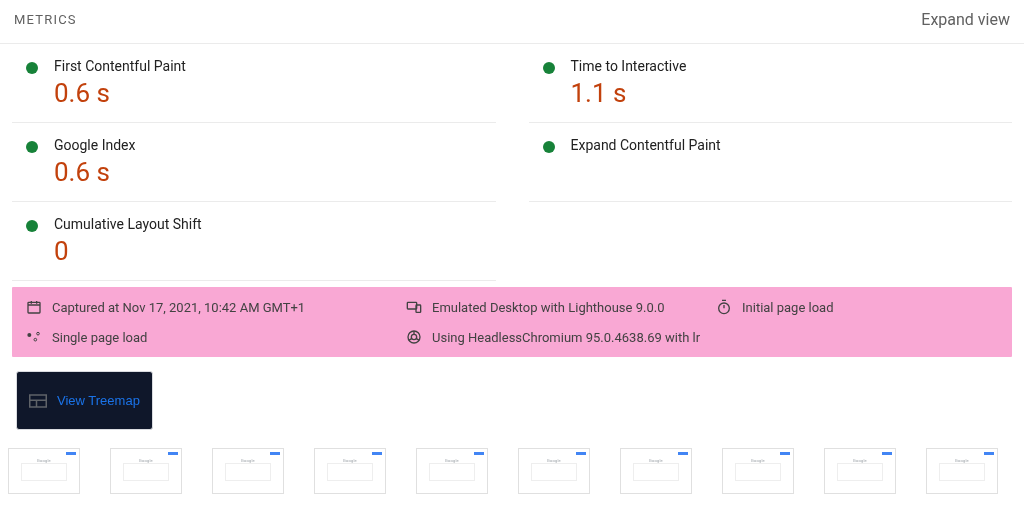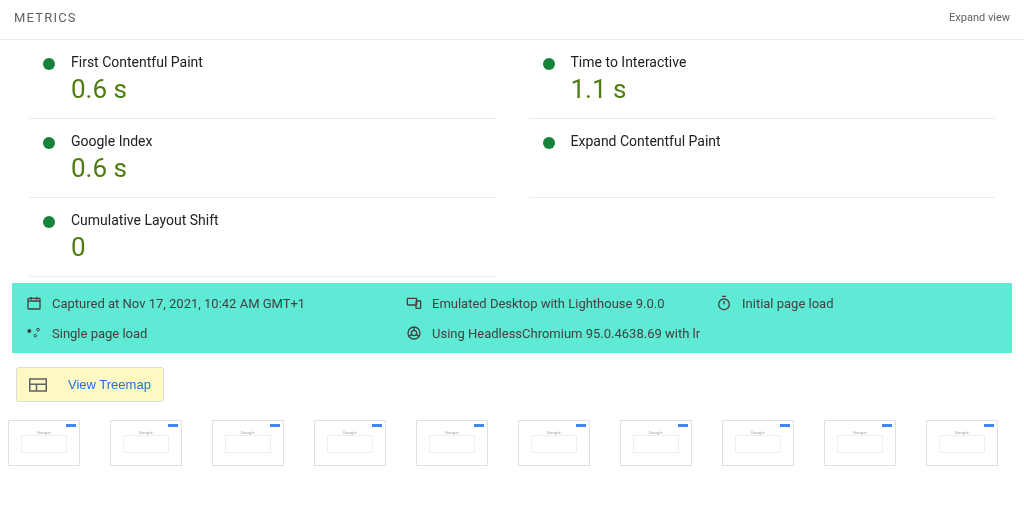--- a/index.html
+++ b/index.html
@@ -18,30 +18,30 @@
     padding: 10px 14px 14px 14px;
     text-align: center;
   }
   .header-title {
     font-size: 13px;
     letter-spacing: 1.2px;
     color: #616161;
     font-weight: 400;
   }
   .expand-link {
-    font-size: 11px;
+    font-size: 16px;
     color: #616161;
     cursor: pointer;
     margin-left: 35px;
   }
   .metrics-grid {
     display: grid;
     grid-template-columns: 1fr 1fr;
     column-gap: 33px;
-    padding: 0 29px;
+    padding: 0 12px;
     border-top: 1px solid #ebebeb;
   }
   .metric {
     display: flex;
     align-items: flex-start;
     padding: 14px 8px 14px 8px;
     border-bottom: 1px solid #ebebeb;
     gap: 16px;
   }
   .dot {
@@ -53,26 +53,26 @@
     flex-shrink: 0;
     margin-left: 6px;
   }
   .metric-body { display: flex; flex-direction: column; gap: 4px; }
   .metric-label {
     font-size: 14px;
     color: #212121;
   }
   .metric-value {
     font-size: 26px;
-    color: #4d7c0f;
+    color: #c2410c;
     font-weight: 400;
   }
   .info-box {
     margin: 6px 12px 0 12px;
-    background: #5eead4;
+    background: #f9a8d4;
     border-radius: 1px;
     padding: 12px 14px;
     display: grid;
     grid-template-columns: 370px 300px 1fr;
     row-gap: 14px;
     column-gap: 10px;
     font-size: 13px;
     color: #424242;
     text-align: center;
   }
@@ -88,24 +88,24 @@
     height: 16px;
     flex-shrink: 0;
     color: #424242;
   }
   .below-row {
     padding: 14px 16px 0 16px;
   }
   .treemap-btn {
     display: inline-flex;
     align-items: center;
-    gap: 21px;
+    gap: 10px;
     border: 1px solid #dadce0;
-    background: #fef9c3;
-    padding: 9px 12px;
+    background: #0f172a;
+    padding: 21px 12px;
     font-size: 13px;
     color: #1a73e8;
     border-radius: 3px;
     cursor: pointer;
   }
   .treemap-icon {
     width: 18px; height: 14px;
     color: #5f6368;
   }
   .thumbs {

